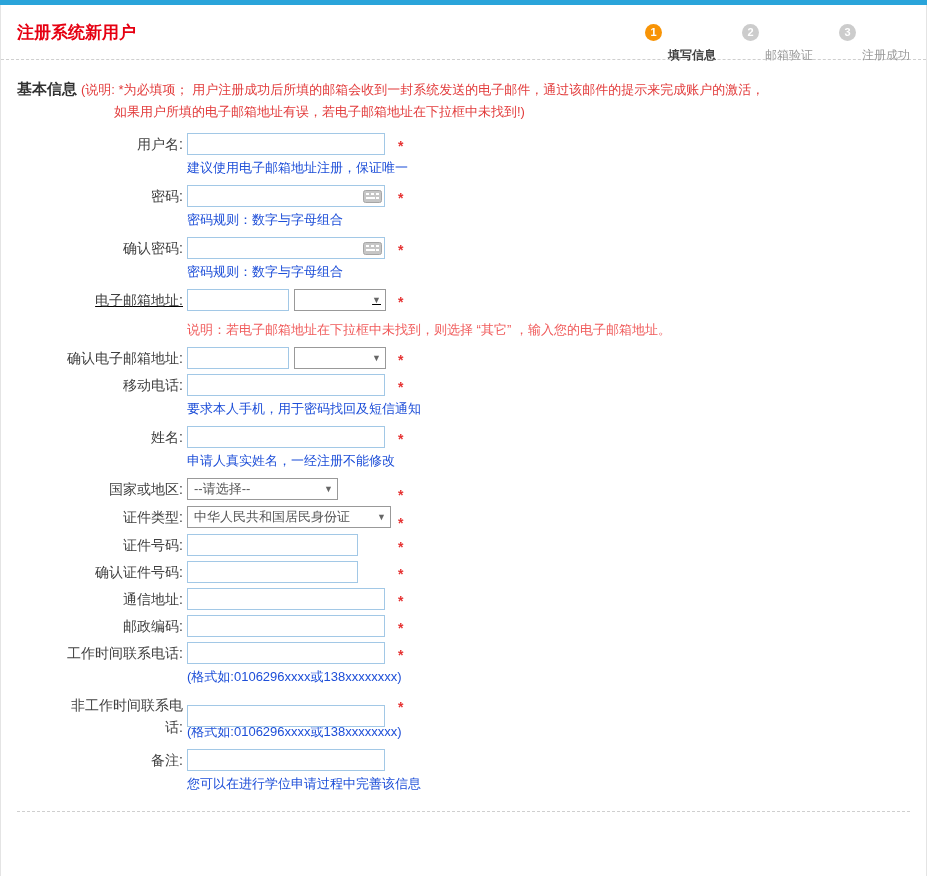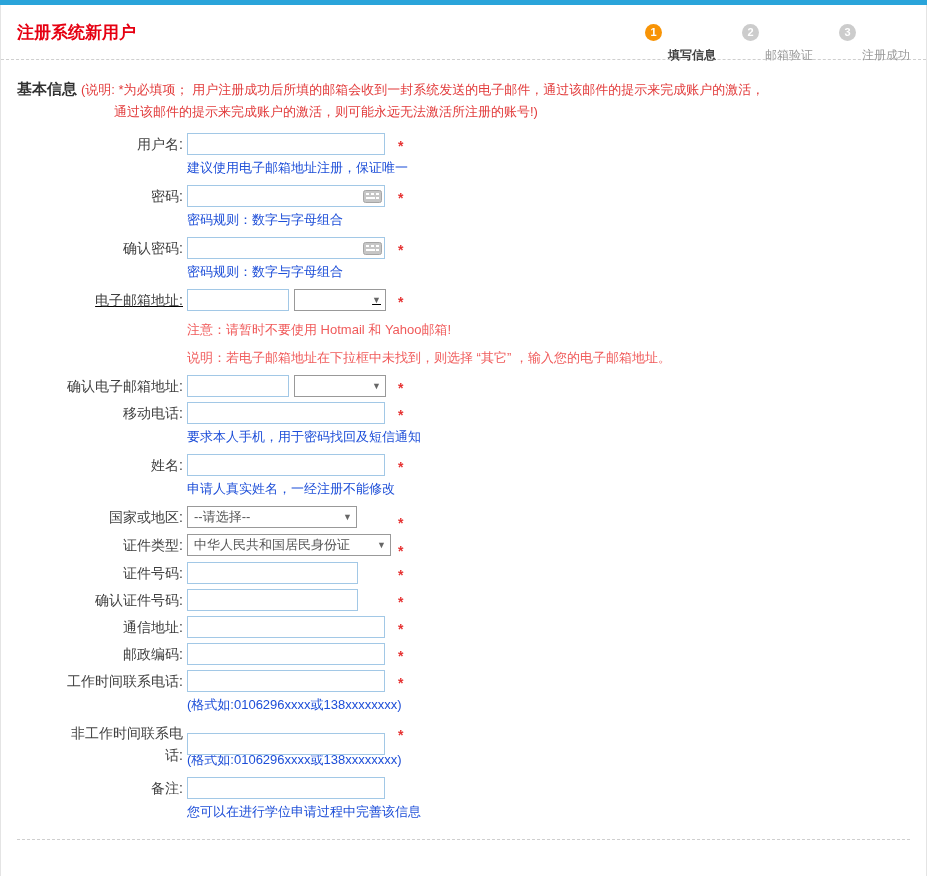--- a/index.html
+++ b/index.html
@@ -73,21 +73,21 @@
         <span class="step-num">3</span>
         <span class="step-label">注册成功</span>
       </div>
     </div>
   </div>
 
   <div class="content">
     <div class="section-head">
       <span class="section-title">基本信息</span><span class="section-note">(说明: *为必填项； 用户注册成功后所填的邮箱会收到一封系统发送的电子邮件，通过该邮件的提示来完成账户的激活，</span>
     </div>
-    <span class="section-note line2">通过该邮件的提示来完成账户的激活，则可能永远无法激活所注册的账号!)</span>
+    <span class="section-note line2">如果用户所填的电子邮箱地址有误，若电子邮箱地址在下拉框中未找到!)</span>
 
     <div class="form">
         <div class="row mb0">
           <div class="lbl">用户名:</div>
           <div class="ctrl">
             <span class="input-wrap"><input type="text" class="txt" style="width: 198px;"></span>
           </div>
           <span class="req">*</span>
         </div>
         <div class="hint">建议使用电子邮箱地址注册，保证唯一</div>
@@ -125,21 +125,20 @@
           <div class="lbl">电子邮箱地址:</div>
           <div class="ctrl">
             <span class="input-wrap"><input type="text" class="txt" style="width: 102px;"></span>
             <div class="sel" style="width: 92px;">
               <span class="sel-text"></span>
               <span class="sel-arrow">▼</span>
             </div>
           </div>
           <span class="req">*</span>
         </div>
-        <div class="note">注意：请暂时不要使用 Hotmail 和 Yahoo邮箱!</div>
         <div class="note note-last">说明：若电子邮箱地址在下拉框中未找到，则选择 “其它” ，输入您的电子邮箱地址。</div>
         <div class="row">
           <div class="lbl">确认电子邮箱地址:</div>
           <div class="ctrl">
             <span class="input-wrap"><input type="text" class="txt" style="width: 102px;"></span>
             <div class="sel" style="width: 92px;">
               <span class="sel-text"></span>
               <span class="sel-arrow">▼</span>
             </div>
           </div>
@@ -157,21 +156,21 @@
           <div class="lbl">姓名:</div>
           <div class="ctrl">
             <span class="input-wrap"><input type="text" class="txt" style="width: 198px;"></span>
           </div>
           <span class="req">*</span>
         </div>
         <div class="hint">申请人真实姓名，一经注册不能修改</div>
         <div class="row select-row">
           <div class="lbl">国家或地区:</div>
           <div class="ctrl">
-            <div class="sel" style="width: 170px;">
+            <div class="sel" style="width: 151px;">
               <span class="sel-text">--请选择--</span>
               <span class="sel-arrow">▼</span>
             </div>
           </div>
           <span class="req">*</span>
         </div>
         <div class="row select-row">
           <div class="lbl">证件类型:</div>
           <div class="ctrl">
             <div class="sel" style="width: 204px;">

